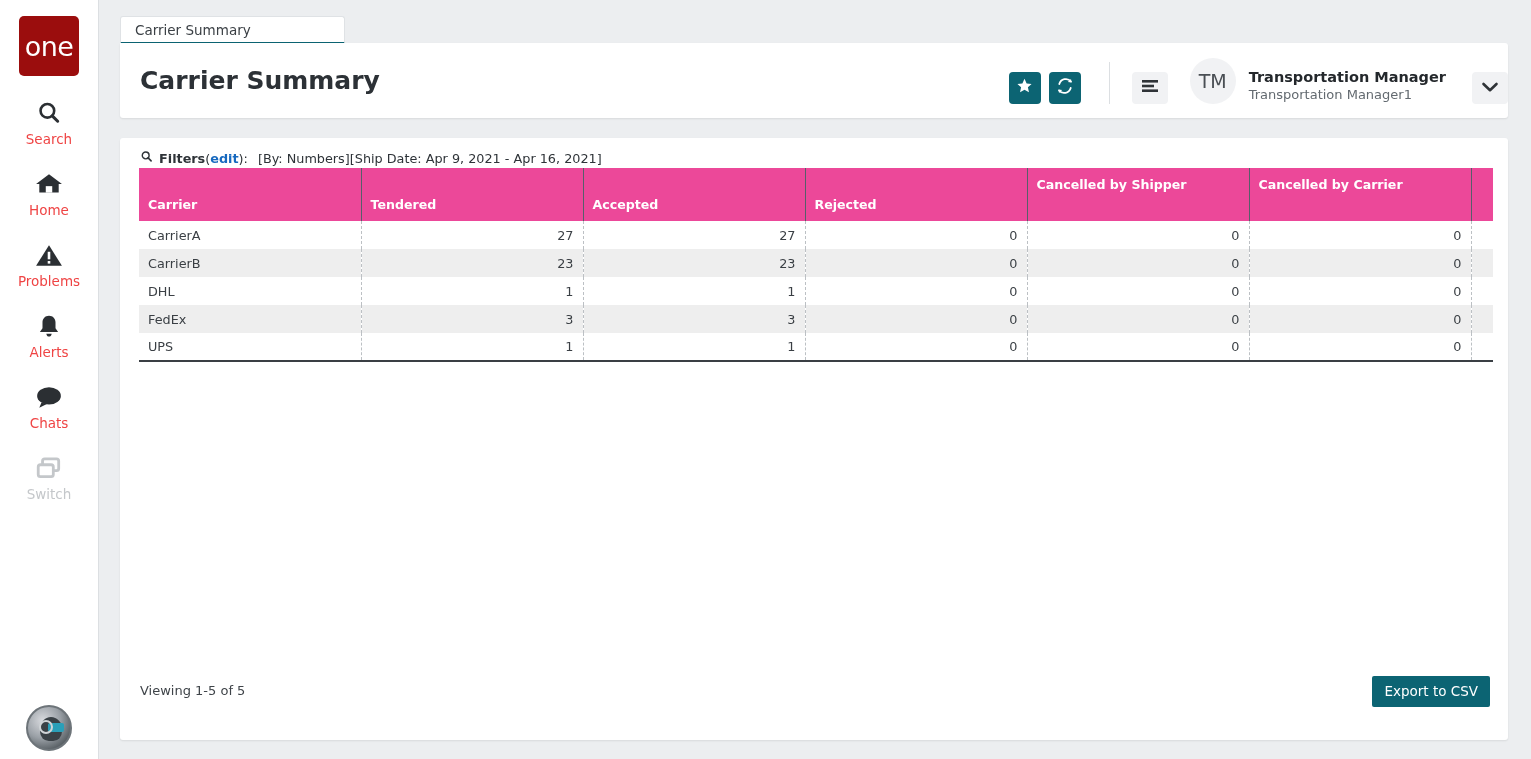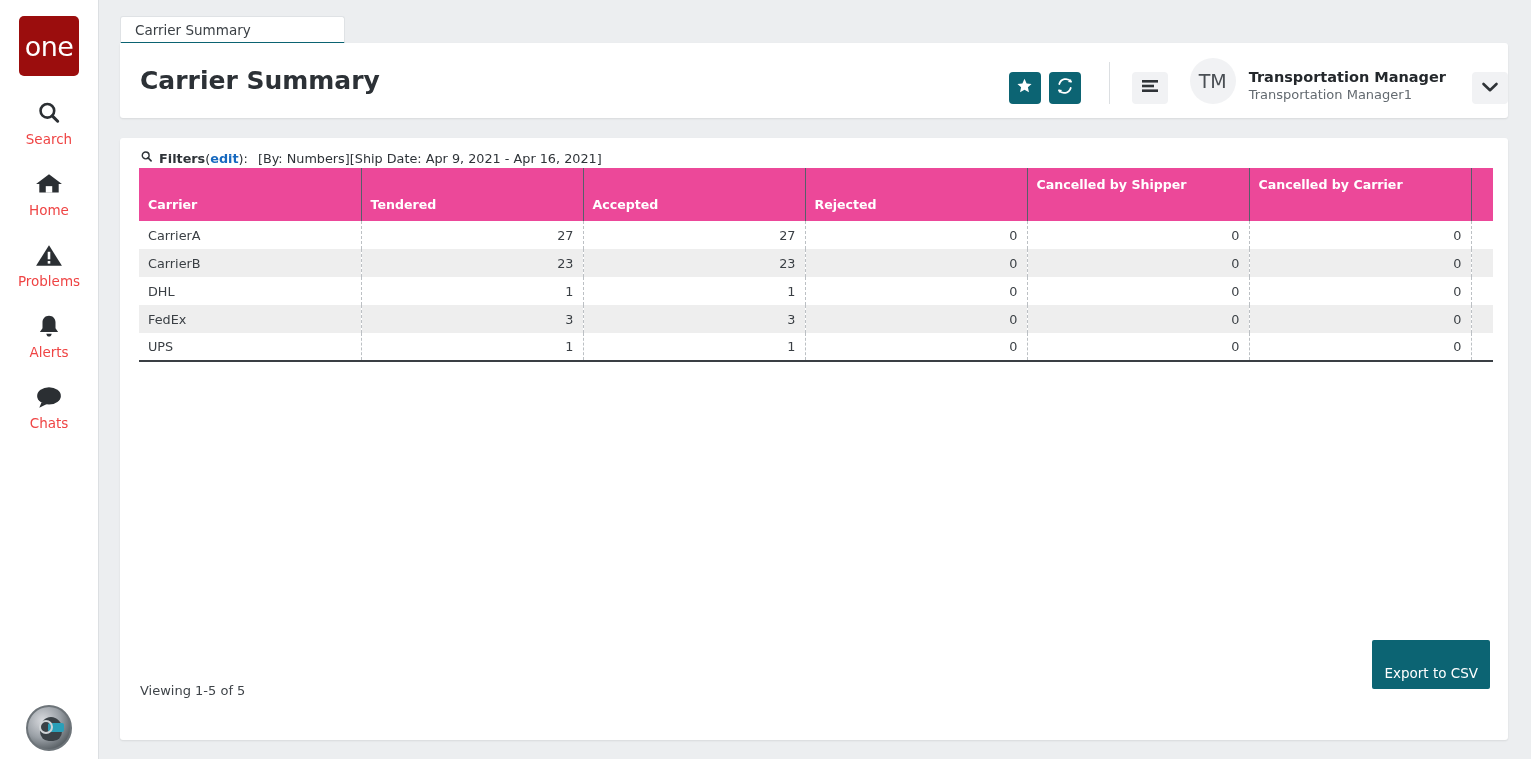--- a/index.html
+++ b/index.html
@@ -174,24 +174,24 @@
   #data-table tbody tr:last-child td { border-bottom: 2px solid #3a3f44; }
   #data-table td.endcap, #data-table th.endcap { border-right: none; }
 
   
   #viewing-text {
     position: absolute; left: 20px; bottom: 42px;
     font-size: 13px; color: #3f4449;
     font-family: "DejaVu Sans", sans-serif;
   }
   #export-csv {
-    position: absolute; right: 18px; bottom: 51px;
+    position: absolute; right: 18px; bottom: 33px;
     background: #0c6473; color: #fff;
     font-size: 13.5px;
-    padding: 25px 12px 8px;
+    padding: 7px 12px 8px;
     border: none; border-radius: 2px; cursor: pointer;
     font-family: "DejaVu Sans", sans-serif;
   }
 </style>
 </head>
 <body>
 
 <div id="left-rail">
   <div id="brand-logo">
     <span>one</span>
@@ -241,20 +241,29 @@
   <div class="rail-item">
     <span class="rail-glyph">
       <svg width="28" height="26" viewBox="0 0 26 24">
           <ellipse cx="13" cy="11" rx="11" ry="8" fill="currentColor"></ellipse>
           <path d="M6 17 L4 22 L11 18.5 Z" fill="currentColor"></path>
         </svg>
     </span>
     <span class="rail-label">Chats</span>
   </div>
 
+  <div class="rail-item disabled">
+    <span class="rail-glyph">
+      <svg width="28" height="26" viewBox="0 0 26 24">
+          <rect x="7" y="3.5" width="15" height="11" rx="2" fill="none" stroke="currentColor" stroke-width="2.6"></rect>
+          <rect x="3" y="9" width="14" height="11" rx="2" fill="#fff" stroke="currentColor" stroke-width="2.6"></rect>
+        </svg>
+    </span>
+    <span class="rail-label">Switch</span>
+  </div>
 
 
   <div id="rail-avatar">
     <div class="head"></div>
     <div class="cyan"></div>
     <div class="ring"></div>
   </div>
 </div>
 
 <div id="tab-strip">

